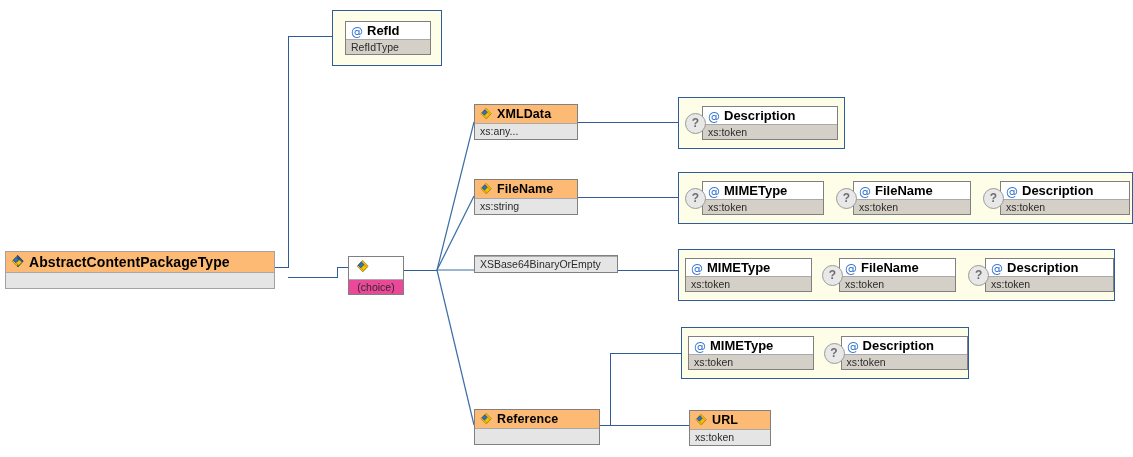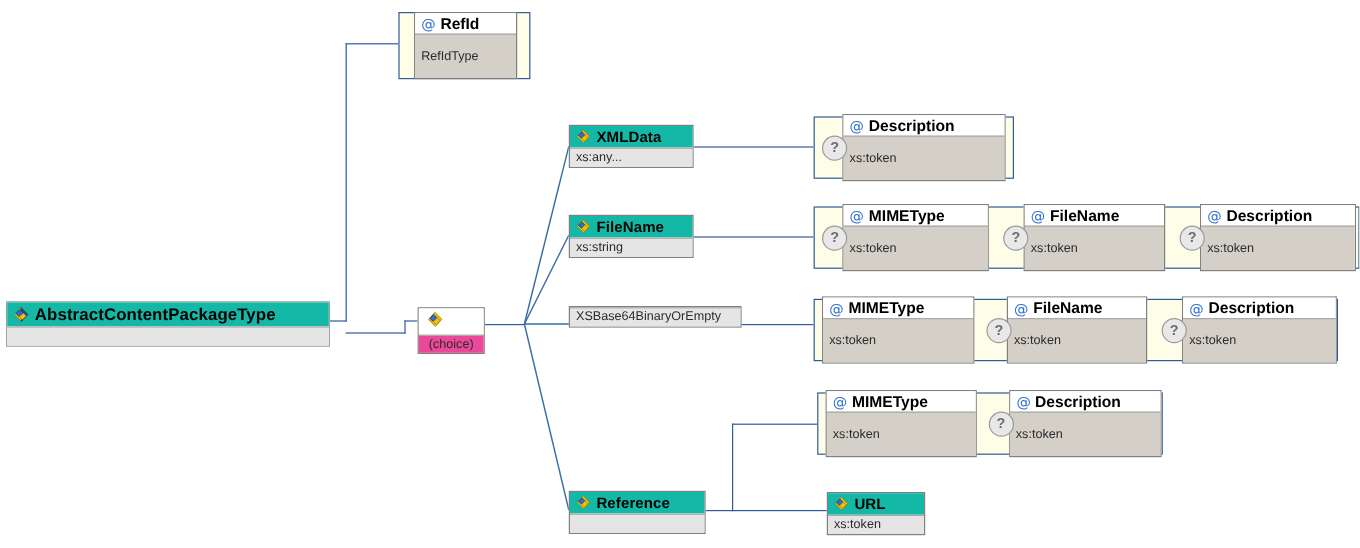--- a/index.html
+++ b/index.html
@@ -9,22 +9,22 @@
   
   .ln{position:absolute;background:#2f5c99;}
   .lnh{height:1px;}
   .lnv{width:1px;}
   .diag{position:absolute;overflow:visible;pointer-events:none;}
   .diag line{stroke:#3a6ea5;stroke-width:1.2;fill:none;}
 
   
   .node{position:absolute;box-sizing:border-box;border:1px solid #808080;
         background:#ffffff;}
-  .node .nm{display:flex;align-items:flex-end;gap:4px;padding:2px 6px 2px 4px;
-            background:#14b8a6;white-space:nowrap;}
+  .node .nm{display:flex;align-items:flex-start;gap:4px;padding:2px 6px 2px 4px;
+            background:#fdba74;white-space:nowrap;}
   .node .nm .lbl{font-size:13.5px;font-weight:bold;color:#000000;letter-spacing:.1px;}
   .node .ty{background:#e5e5e5;border-top:1px solid #a9a9a9;
             font-size:10.5px;color:#2b2b2b;padding:1px 5px;white-space:nowrap;
             min-height:13px;line-height:13px;}
   .node.root{border:1px solid #a3a3a3;}
   .node.root .nm .lbl{font-size:14px;}
   .node.small .nm .lbl{font-size:12.5px;}
 
   
   .choice{position:absolute;box-sizing:border-box;border:1px solid #808080;background:#ffffff;}
@@ -34,21 +34,21 @@
 
   
   .attrpanel{position:absolute;box-sizing:border-box;border:1px solid #2f5c99;
              background:#fdfde8;display:flex;align-items:center;}
 
   
   .attr{box-sizing:border-box;border:1px solid #808080;background:#ffffff;}
   .attr .nm{display:flex;align-items:center;gap:3px;padding:1px 6px 1px 4px;background:#ffffff;white-space:nowrap;}
   .attr .nm .lbl{font-size:13px;font-weight:bold;color:#000000;}
   .attr .ty{background:#d4d0c8;border-top:1px solid #a9a9a9;font-size:10.5px;
-            color:#2b2b2b;padding:12px 5px;white-space:nowrap;}
+            color:#2b2b2b;padding:1px 5px;white-space:nowrap;}
 
   
   .opt{width:19px;height:19px;border-radius:50%;background:#e8e8e8;border:1px solid #9a9a9a;
        color:#6d6d6d;font-size:12px;font-weight:bold;display:flex;align-items:center;
        justify-content:center;flex:0 0 auto;position:relative;z-index:3;}
 
   
   .ico{flex:0 0 auto;display:inline-block;position:relative;}
   .ico svg{display:block;}
 </style>
@@ -272,21 +272,21 @@
           <svg width="14" height="14" viewBox="0 0 14 14">
               <text x="7" y="11.5" font-family="DejaVu Sans, sans-serif" font-size="12" fill="#2d6fd1" text-anchor="middle">@</text>
             </svg>
         </span>
         <span class="lbl">Description</span>
       </div>
       <div class="ty">xs:token</div>
     </div>
   </div>
 
-  <div class="node small" style="left:474px;top:409px;width:114px;">
+  <div class="node small" style="left:474px;top:409px;width:126px;">
     <div class="nm">
       <span class="ico">
         <svg width="14" height="14" viewBox="0 0 15 15">
           <path d="M7.5 1.3 L13.2 7.1 L7.8 12.9 L2.1 7.2 Z" fill="#f2c20c" stroke="#9c7c00" stroke-width="0.7"></path>
           <path d="M3.2 6.2 L6.4 3.0 L9.0 5.6 L5.8 8.8 Z" fill="#2d6fd1" stroke="#113068" stroke-width="0.6"></path>
           <path d="M6.2 9.0 L9.4 5.8 L11.8 8.3 L8.6 11.5 Z" fill="#f2c20c" stroke="#9c7c00" stroke-width="0.6"></path>
         </svg>
       </span>
       <span class="lbl">Reference</span>
     </div>

